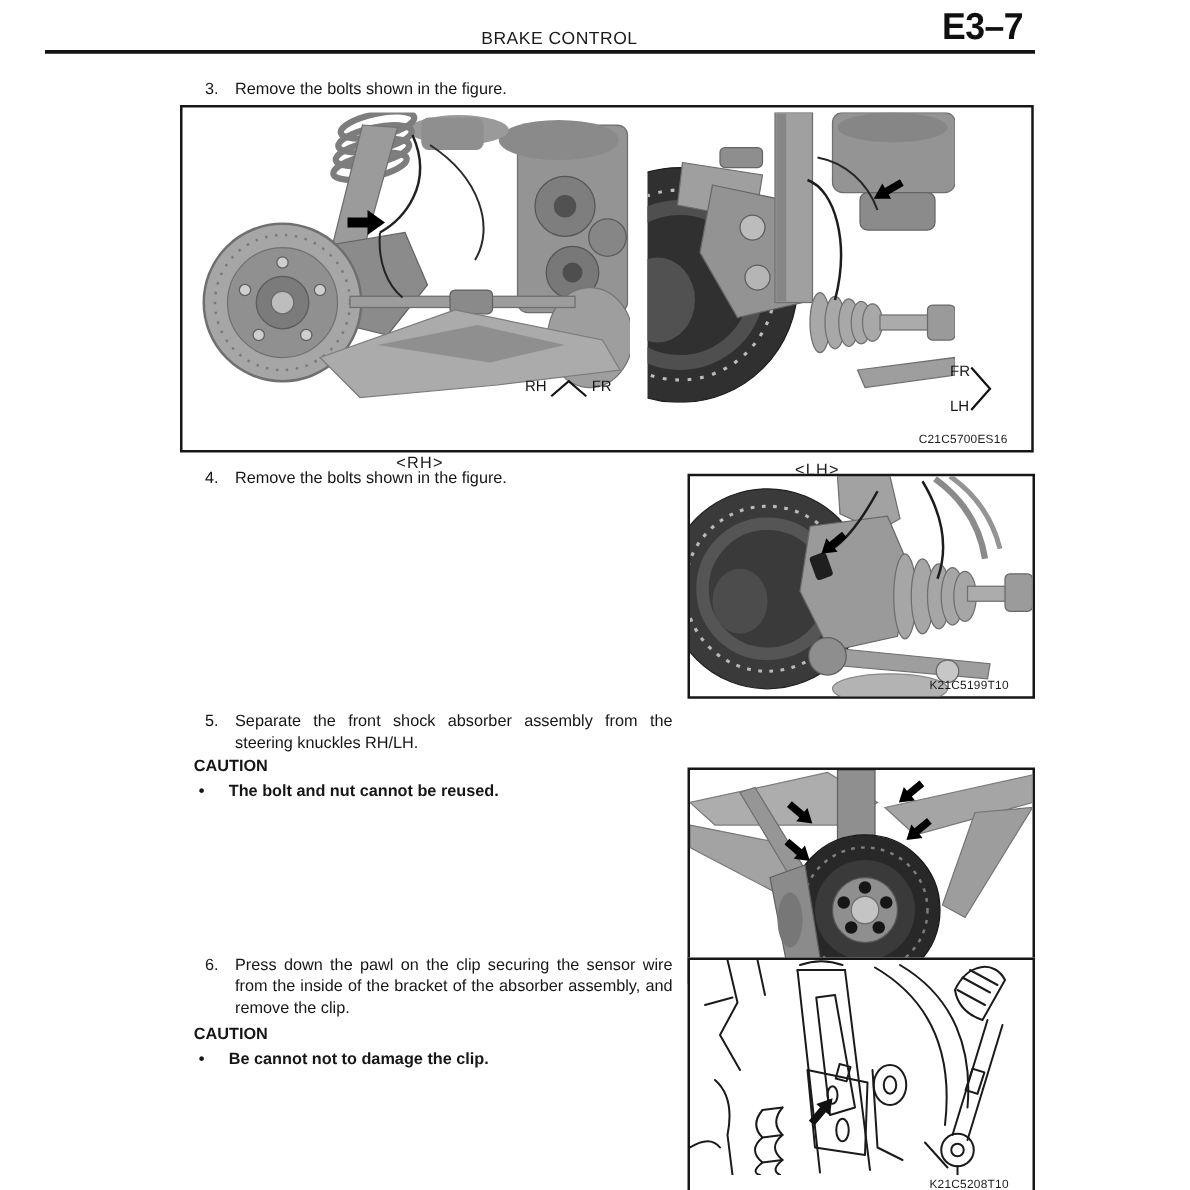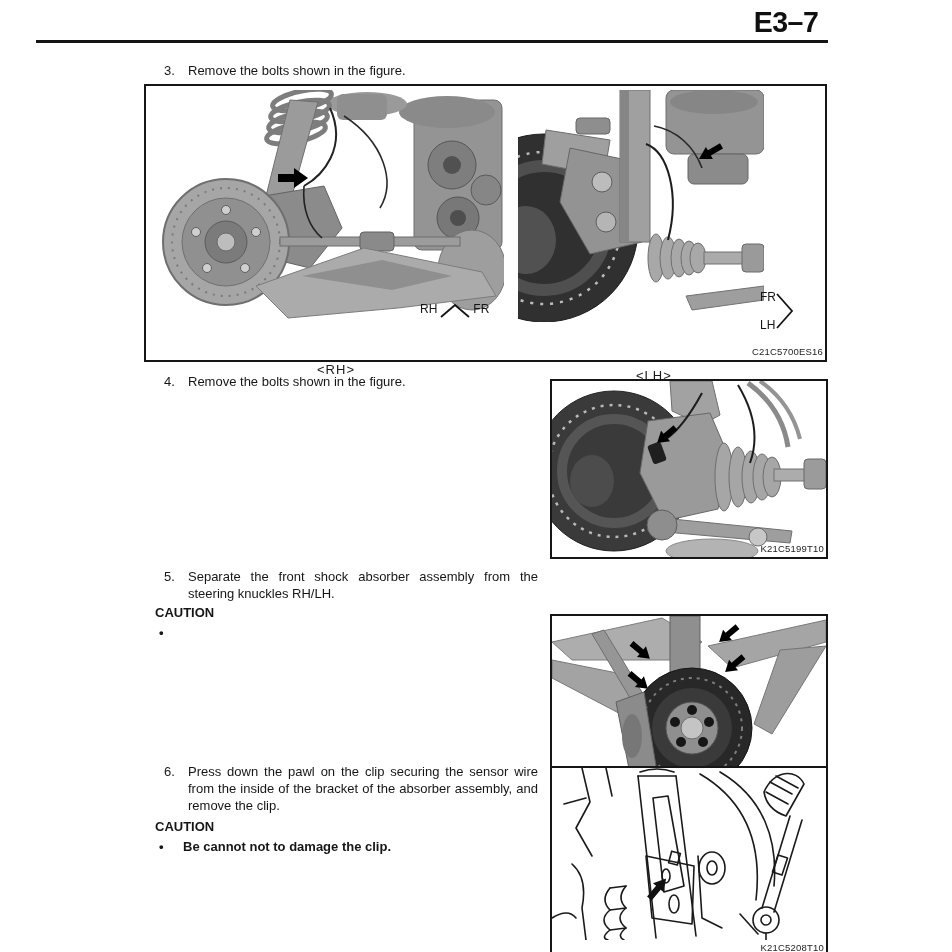--- a/index.html
+++ b/index.html
@@ -18,35 +18,36 @@
   .step{position:absolute;font-size:13px;line-height:17px;}
   .step-row{display:flex;}
   .step-num{width:33px;flex:0 0 33px;padding-left:9px;box-sizing:border-box;}
   .step-text{width:350px;text-align:justify;}
   .step-text.one-line{text-align:left;white-space:nowrap;width:auto;}
   .caution{font-weight:700;margin-top:2px;}
   .caution-row{display:flex;font-weight:700;margin-top:3px;}
   .caution-bullet{width:28px;flex:0 0 28px;padding-left:4px;box-sizing:border-box;}
   
   .figbox{position:absolute;border:2px solid #161616;background:#fff;box-sizing:border-box;}
-  .figcode{position:absolute;right:2px;bottom:3px;font-size:9.5px;letter-spacing:.2px;color:#1c1c1c;}
+  .figcode{position:absolute;right:19px;bottom:3px;font-size:9.5px;letter-spacing:.2px;color:#1c1c1c;}
   .view-label{position:absolute;font-size:13px;letter-spacing:1px;color:#1a1a1a;margin-top:32px;}
   .illus{position:absolute;}
   
   .dir-rh{position:absolute;display:flex;font-size:12px;color:#161616;}
   .dir-rh svg{margin:0 2px;}
   .dir-lh{position:absolute;display:flex;align-items:center;font-size:12px;color:#161616;}
   .dir-lh .lbls{display:flex;flex-direction:column;justify-content:space-between;height:42px;}
   .ln{stroke:#1a1a1a;stroke-width:1.6;fill:none;stroke-linejoin:round;stroke-linecap:round;}
 </style>
 </head>
 <body>
 
 <div class="page">
 
+  <div class="hdr-title">BRAKE CONTROL</div>
   <div class="hdr-page">E3–7</div>
   <div class="hdr-rule"></div>
 
   <div class="step" style="top:62px;left:155px;">
     <div class="step-row">
       <span class="step-num">3.</span>
       <span class="step-text one-line">Remove the bolts shown in the figure.</span>
     </div>
   </div>
 
@@ -194,20 +195,21 @@
   </div>
 
   <div class="step" style="top:568px;left:155px;width:385px;">
     <div class="step-row">
       <span class="step-num">5.</span>
       <span class="step-text">Separate the front shock absorber assembly from the steering knuckles RH/LH.</span>
     </div>
     <div class="caution">CAUTION</div>
     <div class="caution-row">
       <span class="caution-bullet">•</span>
+      <span>The bolt and nut cannot be reused.</span>
     </div>
   </div>
 
   <div class="figbox" style="top:571px;left:550px;width:278px;height:173px;margin-top:43px;">
     <svg class="illus" style="top:0;left:0;" width="274" height="169" viewBox="0 0 274 169">
       <polygon points="0,26 110,2 150,26 120,44 20,44" fill="#adadad" stroke="#7d7d7d"></polygon>
       <polygon points="156,30 274,4 274,26 180,52" fill="#a5a5a5" stroke="#7a7a7a"></polygon>
       <polygon points="228,34 274,30 220,118 202,108" fill="#9d9d9d" stroke="#747474"></polygon>
       <polygon points="0,44 70,58 96,92 80,104 0,62" fill="#a3a3a3" stroke="#787878"></polygon>
       <polygon points="40,18 52,14 96,86 84,92" fill="#969696" stroke="#6f6f6f"></polygon>

